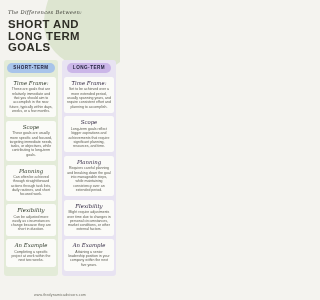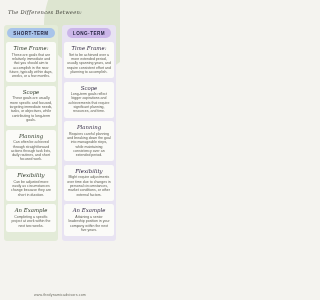--- a/index.html
+++ b/index.html
@@ -169,20 +169,21 @@
 </style>
 </head>
 <body>
 
 <div class="poster">
 
   <div class="blob"></div>
 
   <div class="header">
     <div class="eyebrow">The Differences Between:</div>
+    <div class="title">SHORT AND LONG TERM GOALS</div>
   </div>
 
   <div class="columns">
 
     <div class="col col-short">
       <div class="pill pill-short">SHORT-TERM</div>
 
       <div class="card">
         <div class="card-title">Time Frame:</div>
         <div class="card-body">These are goals that are relatively immediate and that you should aim to accomplish in the near future, typically within days, weeks, or a few months.</div>

